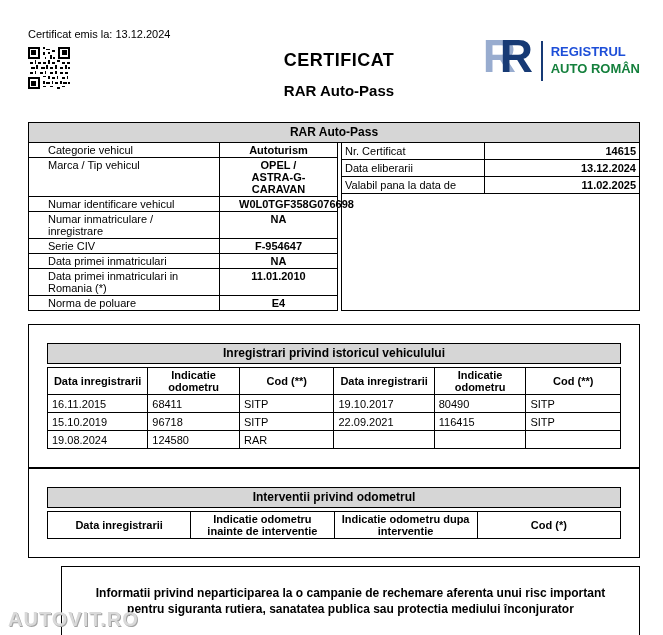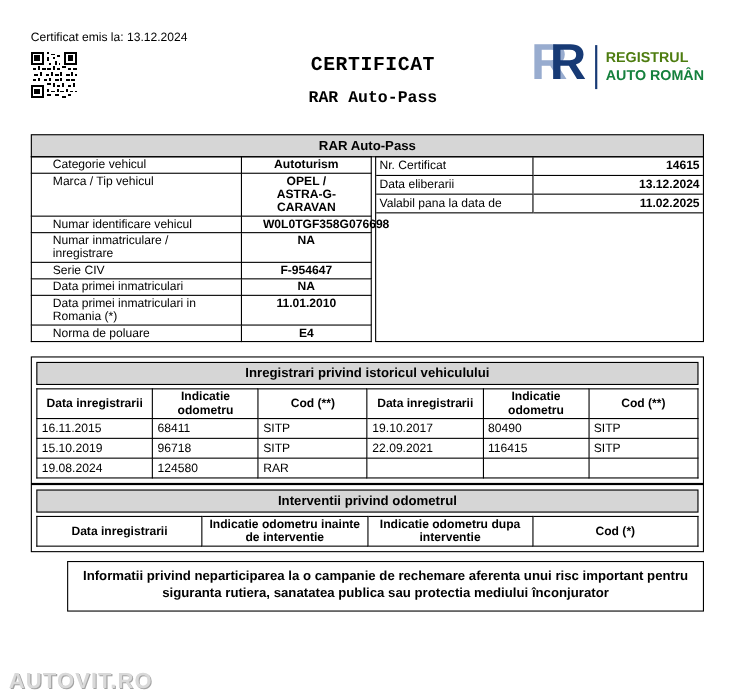--- a/index.html
+++ b/index.html
@@ -4,50 +4,50 @@
 <style>
   html,body{margin:0;padding:0;}
   .page{width:663px;height:635px;position:relative;background:#ffffff;
         font-family:"Liberation Sans","DejaVu Sans",sans-serif;color:#000;overflow:hidden;}
   .content{padding:28px 23px 0 28px;}
 
   
   .header{position:relative;height:94px;}
   .issued{font-size:11px;}
   .qr-wrap{margin-top:7px;width:42px;height:42px;}
-  .titles{position:absolute;left:10px;right:0;top:22px;text-align:center;font-family:Liberation Mono, monospace;}
+  .titles{position:absolute;left:10px;right:0;top:22px;text-align:center;}
   .title{font-size:18px;font-weight:bold;letter-spacing:.5px;}
   .subtitle{font-size:15px;font-weight:bold;margin-top:11px;}
   .logo{position:absolute;right:0;top:10px;display:flex;align-items:center;}
   .logo-rs{position:relative;width:56px;height:46px;}
   .logo-rs .r1,.logo-rs .r2{position:absolute;top:-6px;font-size:46px;font-weight:bold;line-height:48px;}
   .logo-rs .r1{left:0;color:#98accf;}
   .logo-rs .r2{left:17px;color:#173a75;}
   .logo-divider{width:2px;height:40px;background:#173a75;margin:0 8px 0 2px;}
   .logo-text{font-weight:bold;font-size:13px;line-height:1.3;}
-  .logo-line1{color:#4d7c0f;}
+  .logo-line1{color:#1d4ed8;}
   .logo-line2{color:#15803d;}
 
   
   .bar{border:1px solid #000;background:#d6d6d6;text-align:center;font-weight:bold;
        font-size:12px;padding:2px 0 3px;}
 
   
   .top-tables{display:flex;gap:3px;align-items:stretch;margin-top:-1px;}
   table.veh{width:310px;border-collapse:collapse;font-size:11px;table-layout:fixed;}
   .veh td{border:1px solid #000;padding:1px 19px;vertical-align:top;}
   .veh .lbl{width:152px;}
   .veh .val{font-weight:bold;text-align:center;}
   .cert-box{flex:1;border:1px solid #000;}
   table.cert{width:100%;border-collapse:collapse;font-size:11px;}
   .cert td{padding:2px 3px;border-bottom:1px solid #000;vertical-align:top;}
   .cert .cval{border-left:1px solid #000;font-weight:bold;text-align:right;width:148px;}
 
   
-  .section{border:1px solid #000;padding:4px;}
+  .section{border:1px solid #000;padding:18px;}
   .sec-history{margin-top:13px;}
   .sec-interv{}
   .sec-recall{margin-top:8px;margin-left:33px;}
   .section .bar{margin-bottom:3px;}
   table.grid{width:100%;border-collapse:collapse;font-size:11px;table-layout:fixed;}
   .grid th,.grid td{border:1px solid #000;padding:1px 4px;}
   .grid th{text-align:center;vertical-align:middle;font-size:11px;}
   .grid td{text-align:left;height:15px;overflow:hidden;}
   .hist th.nowrap{white-space:nowrap;}
   .notice{font-weight:bold;font-size:12px;text-align:center;line-height:1.3;padding:1px 6px 4px;}

